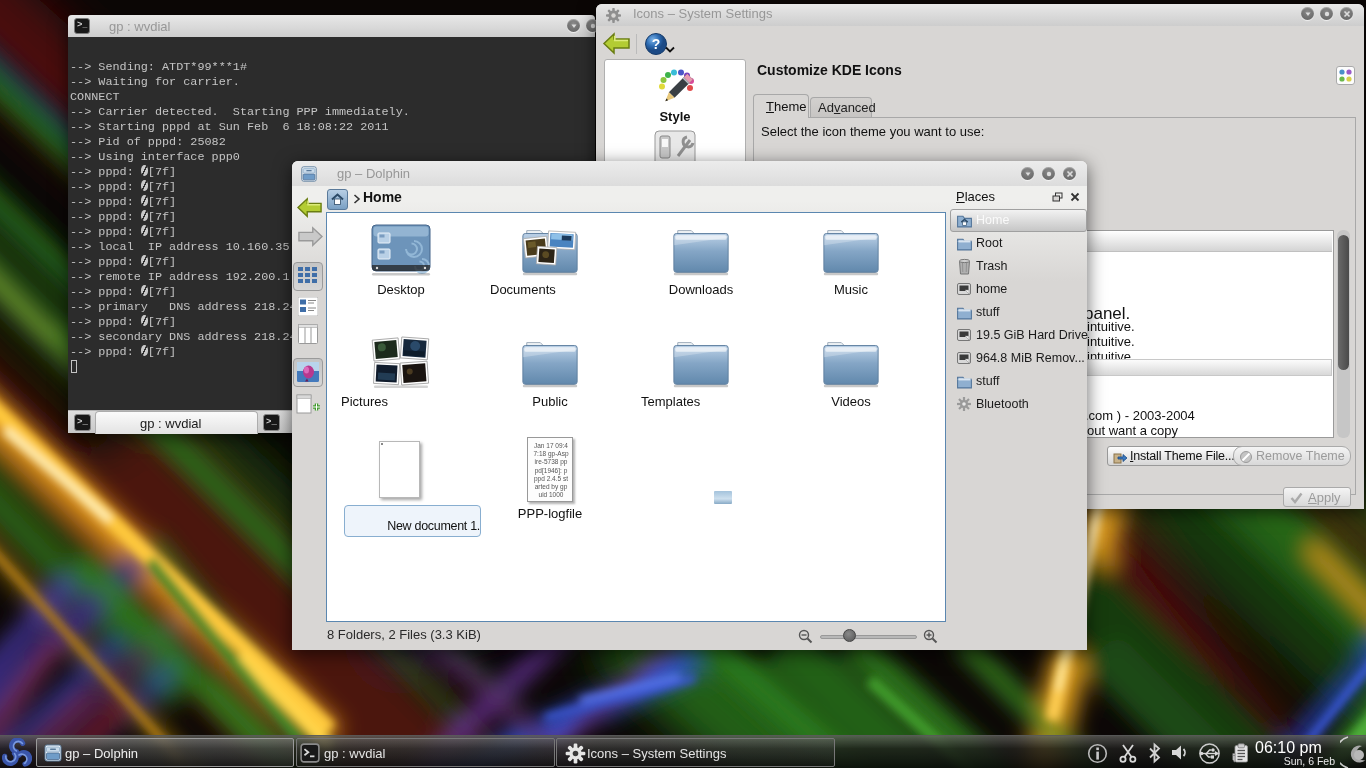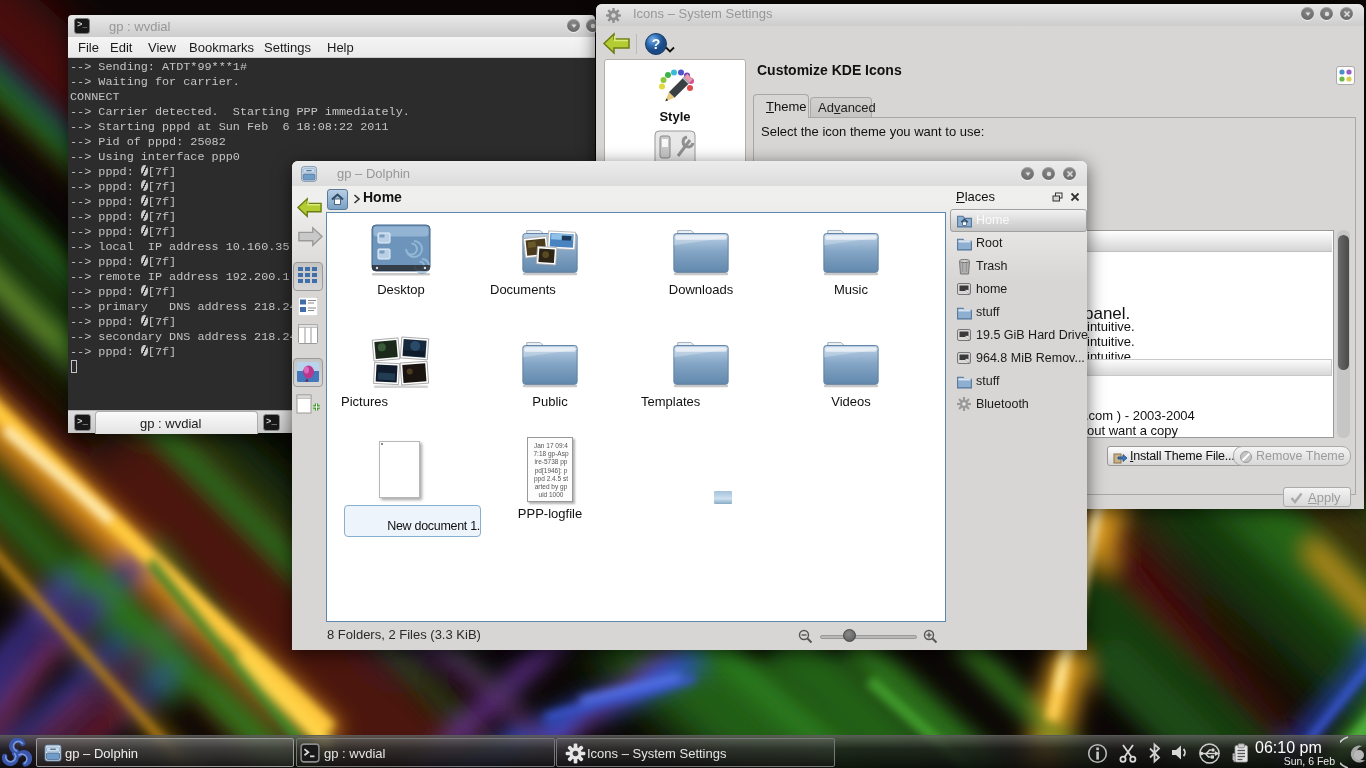--- a/index.html
+++ b/index.html
@@ -112,28 +112,20 @@
         </div>
    <div class="wbtn" style="left:518px;top:4px">
           <svg width="10" height="10">
             <circle cx="5" cy="5" r="2.2" fill="#ddd"></circle>
           </svg>
         </div>
  </div>
  <div class="abs" style="left:6px;top:3px;width:16px;height:16px;background:#181818;border:1px solid #7a7a7a;border-radius:3px">
    <span style="position:absolute;left:2px;top:1px;font-size:9px;color:#cfcfcf;font-weight:bold" class="mono">&gt;<span style="font-size:8px">_</span></span>
  </div>
- <div class="abs" style="left:0;top:22px;width:527px;height:21px;background:linear-gradient(#f5f5f5,#e9e9e9);border-bottom:1px solid #c9c9c9">
-  <span class="abs" style="left:10px;top:3px;font-size:13px;color:#1a1a1a">File</span>
-  <span class="abs" style="left:42px;top:3px;font-size:13px;color:#1a1a1a">Edit</span>
-  <span class="abs" style="left:80px;top:3px;font-size:13px;color:#1a1a1a">View</span>
-  <span class="abs" style="left:121px;top:3px;font-size:13px;color:#1a1a1a">Bookmarks</span>
-  <span class="abs" style="left:196px;top:3px;font-size:13px;color:#1a1a1a">Settings</span>
-  <span class="abs" style="left:259px;top:3px;font-size:13px;color:#1a1a1a">Help</span>
- </div>
  <pre class="mono abs" style="left:2px;top:45px;font-size:11.8px;line-height:15px;color:#c4c4c4">--&gt; Sending: ATDT*99***1#
 --&gt; Waiting for carrier.
 CONNECT
 --&gt; Carrier detected.  Starting PPP immediately.
 --&gt; Starting pppd at Sun Feb  6 18:08:22 2011
 --&gt; Pid of pppd: 25082
 --&gt; Using interface ppp0
 --&gt; pppd: <span class="nul"></span>[7f]
 --&gt; pppd: <span class="nul"></span>[7f]
 --&gt; pppd: <span class="nul"></span>[7f]

